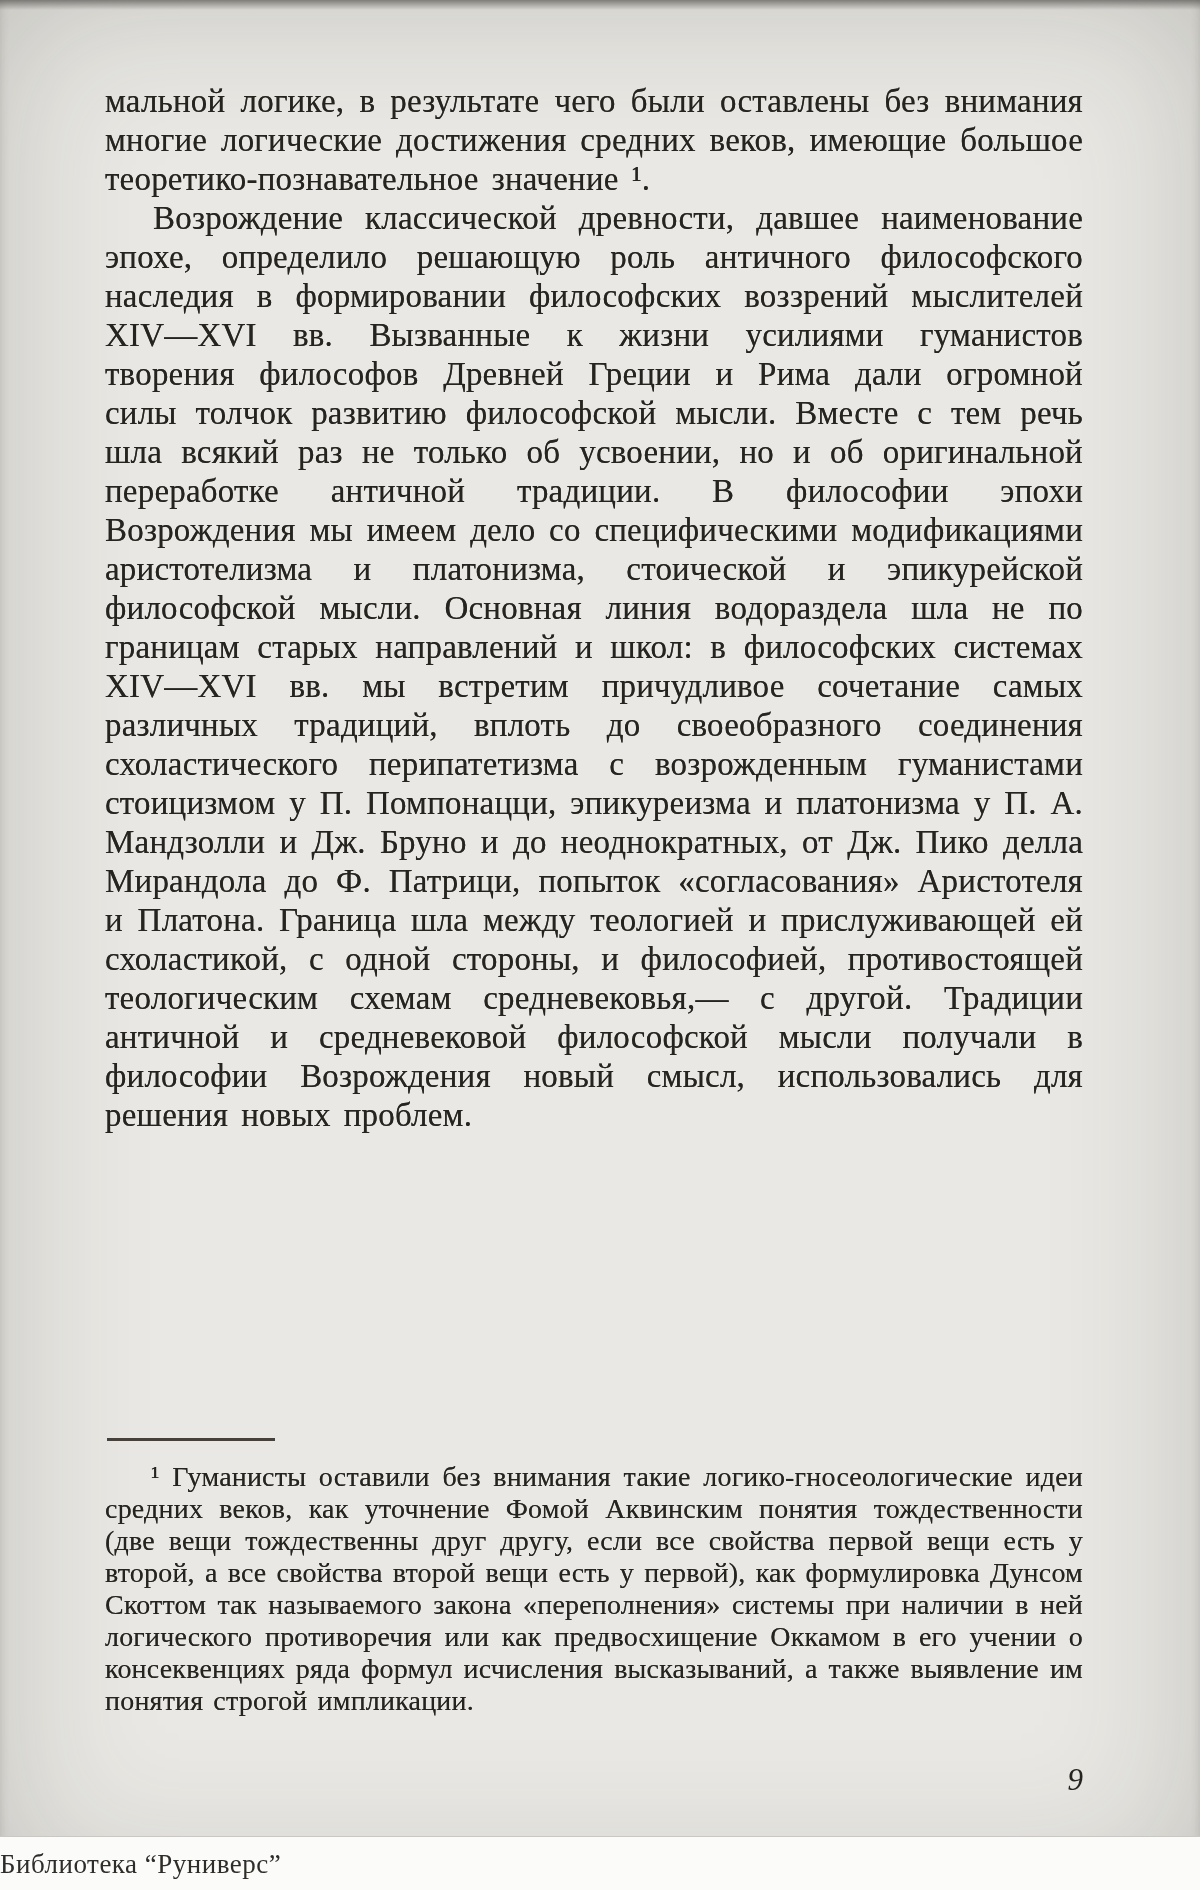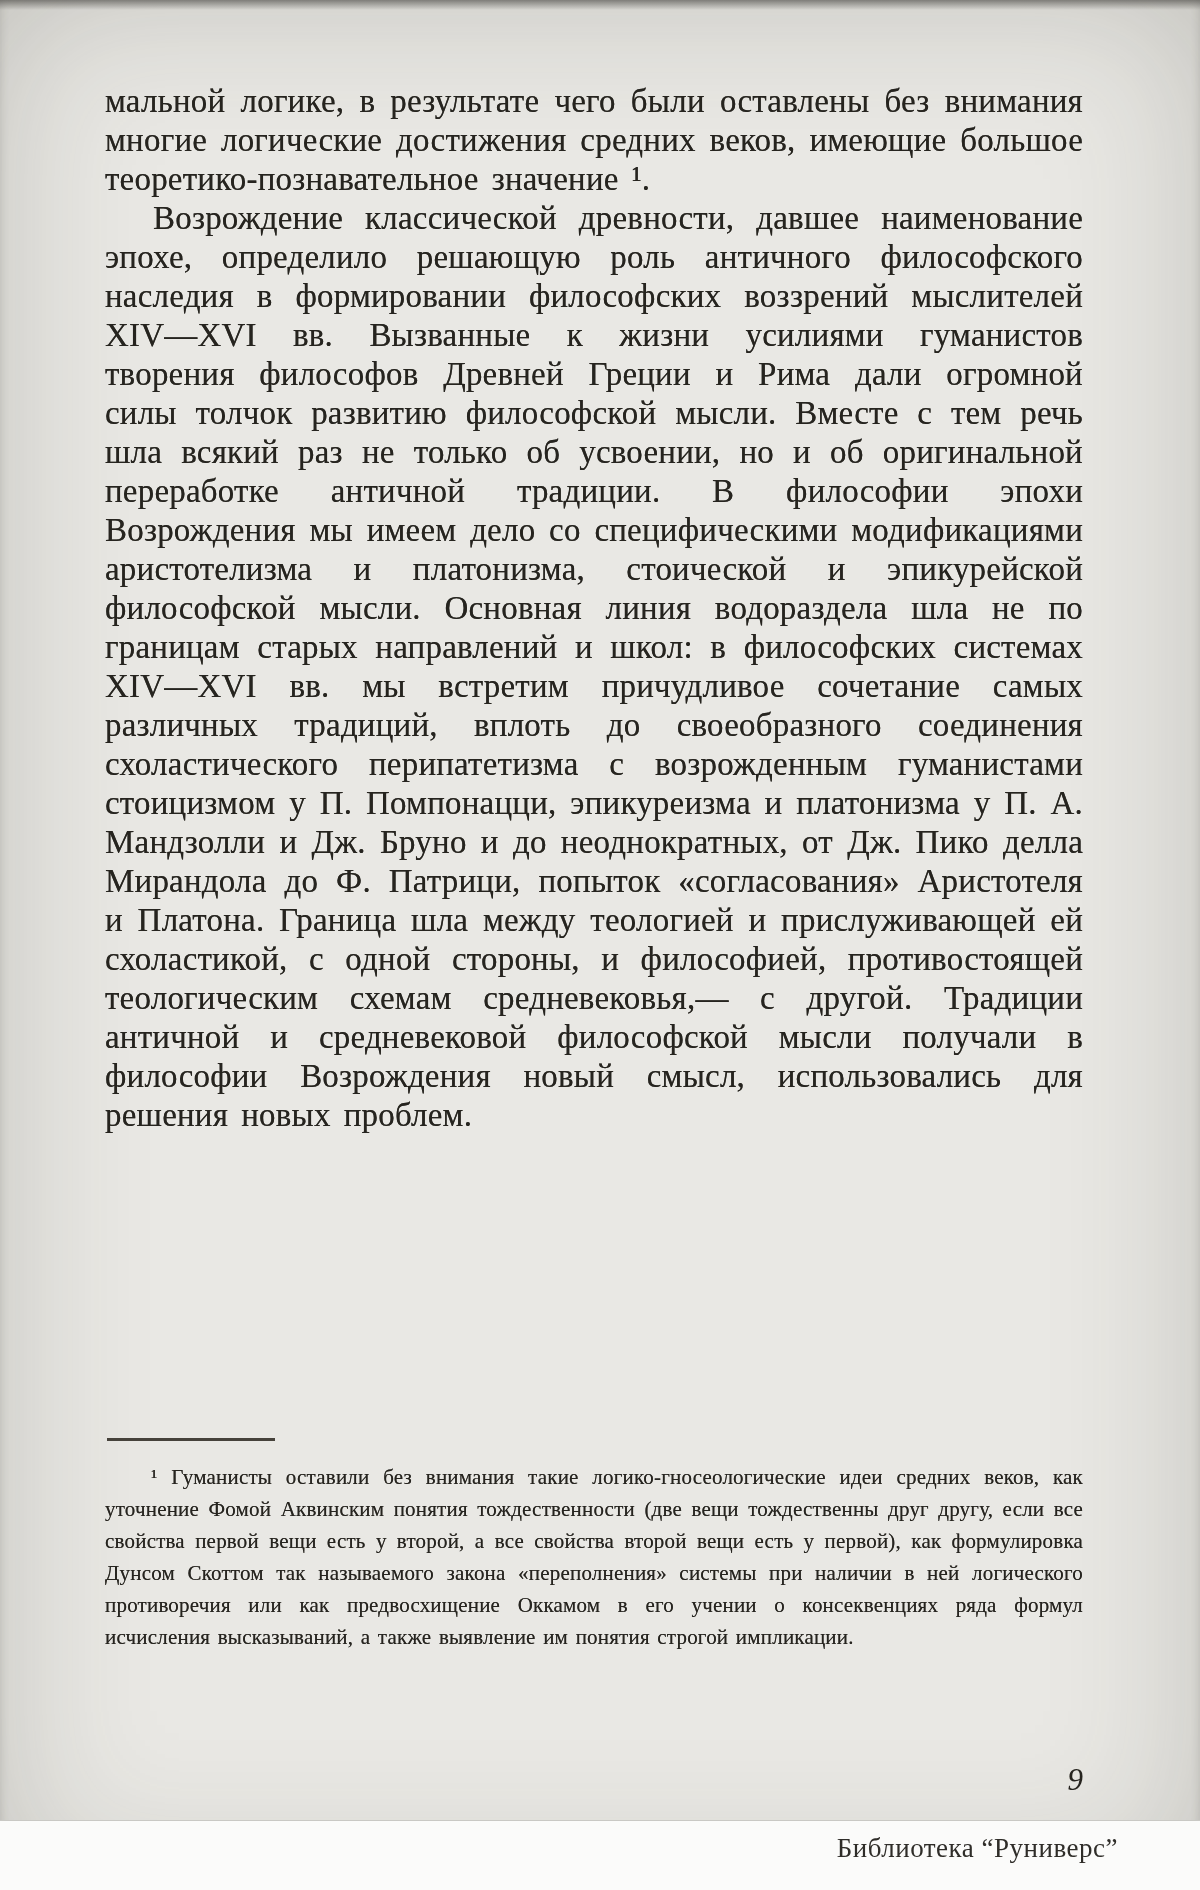--- a/index.html
+++ b/index.html
@@ -51,45 +51,45 @@
     position:absolute;
     left:105px; top:1438px;
     width:978px;
   }
   .footnote-rule{
     width:168px;
     border-top:3px solid #46423b;
     margin:0 0 20px 2px;
   }
   .footnote{
-    font-size:21px;
+    font-size:28px;
     line-height:32px;
     text-align:justify;
     text-indent:46px;
     word-spacing:.1em;
     letter-spacing:.2px;
     text-shadow:0 0 .5px rgba(38,36,31,.7);
   }
 
   .page-number{
     position:absolute;
     left:105px; top:1762px;
     width:978px;
     text-align:right;
     font-size:31px;
     font-style:italic;
   }
 
   .bottom-strip{
     position:absolute;
     left:0; right:0; bottom:0;
-    height:70px;
+    height:54px;
     background:var(--watermark_bar);
     border-top:1px solid #c9c8c4;
-    text-align:right;
+    text-align:left;
   }
   .watermark{
     display:inline-block;
     margin-right:82px;
     line-height:54px;
     font-size:27px;
     color:#2f2d29;
     letter-spacing:.5px;
   }
 </style>

